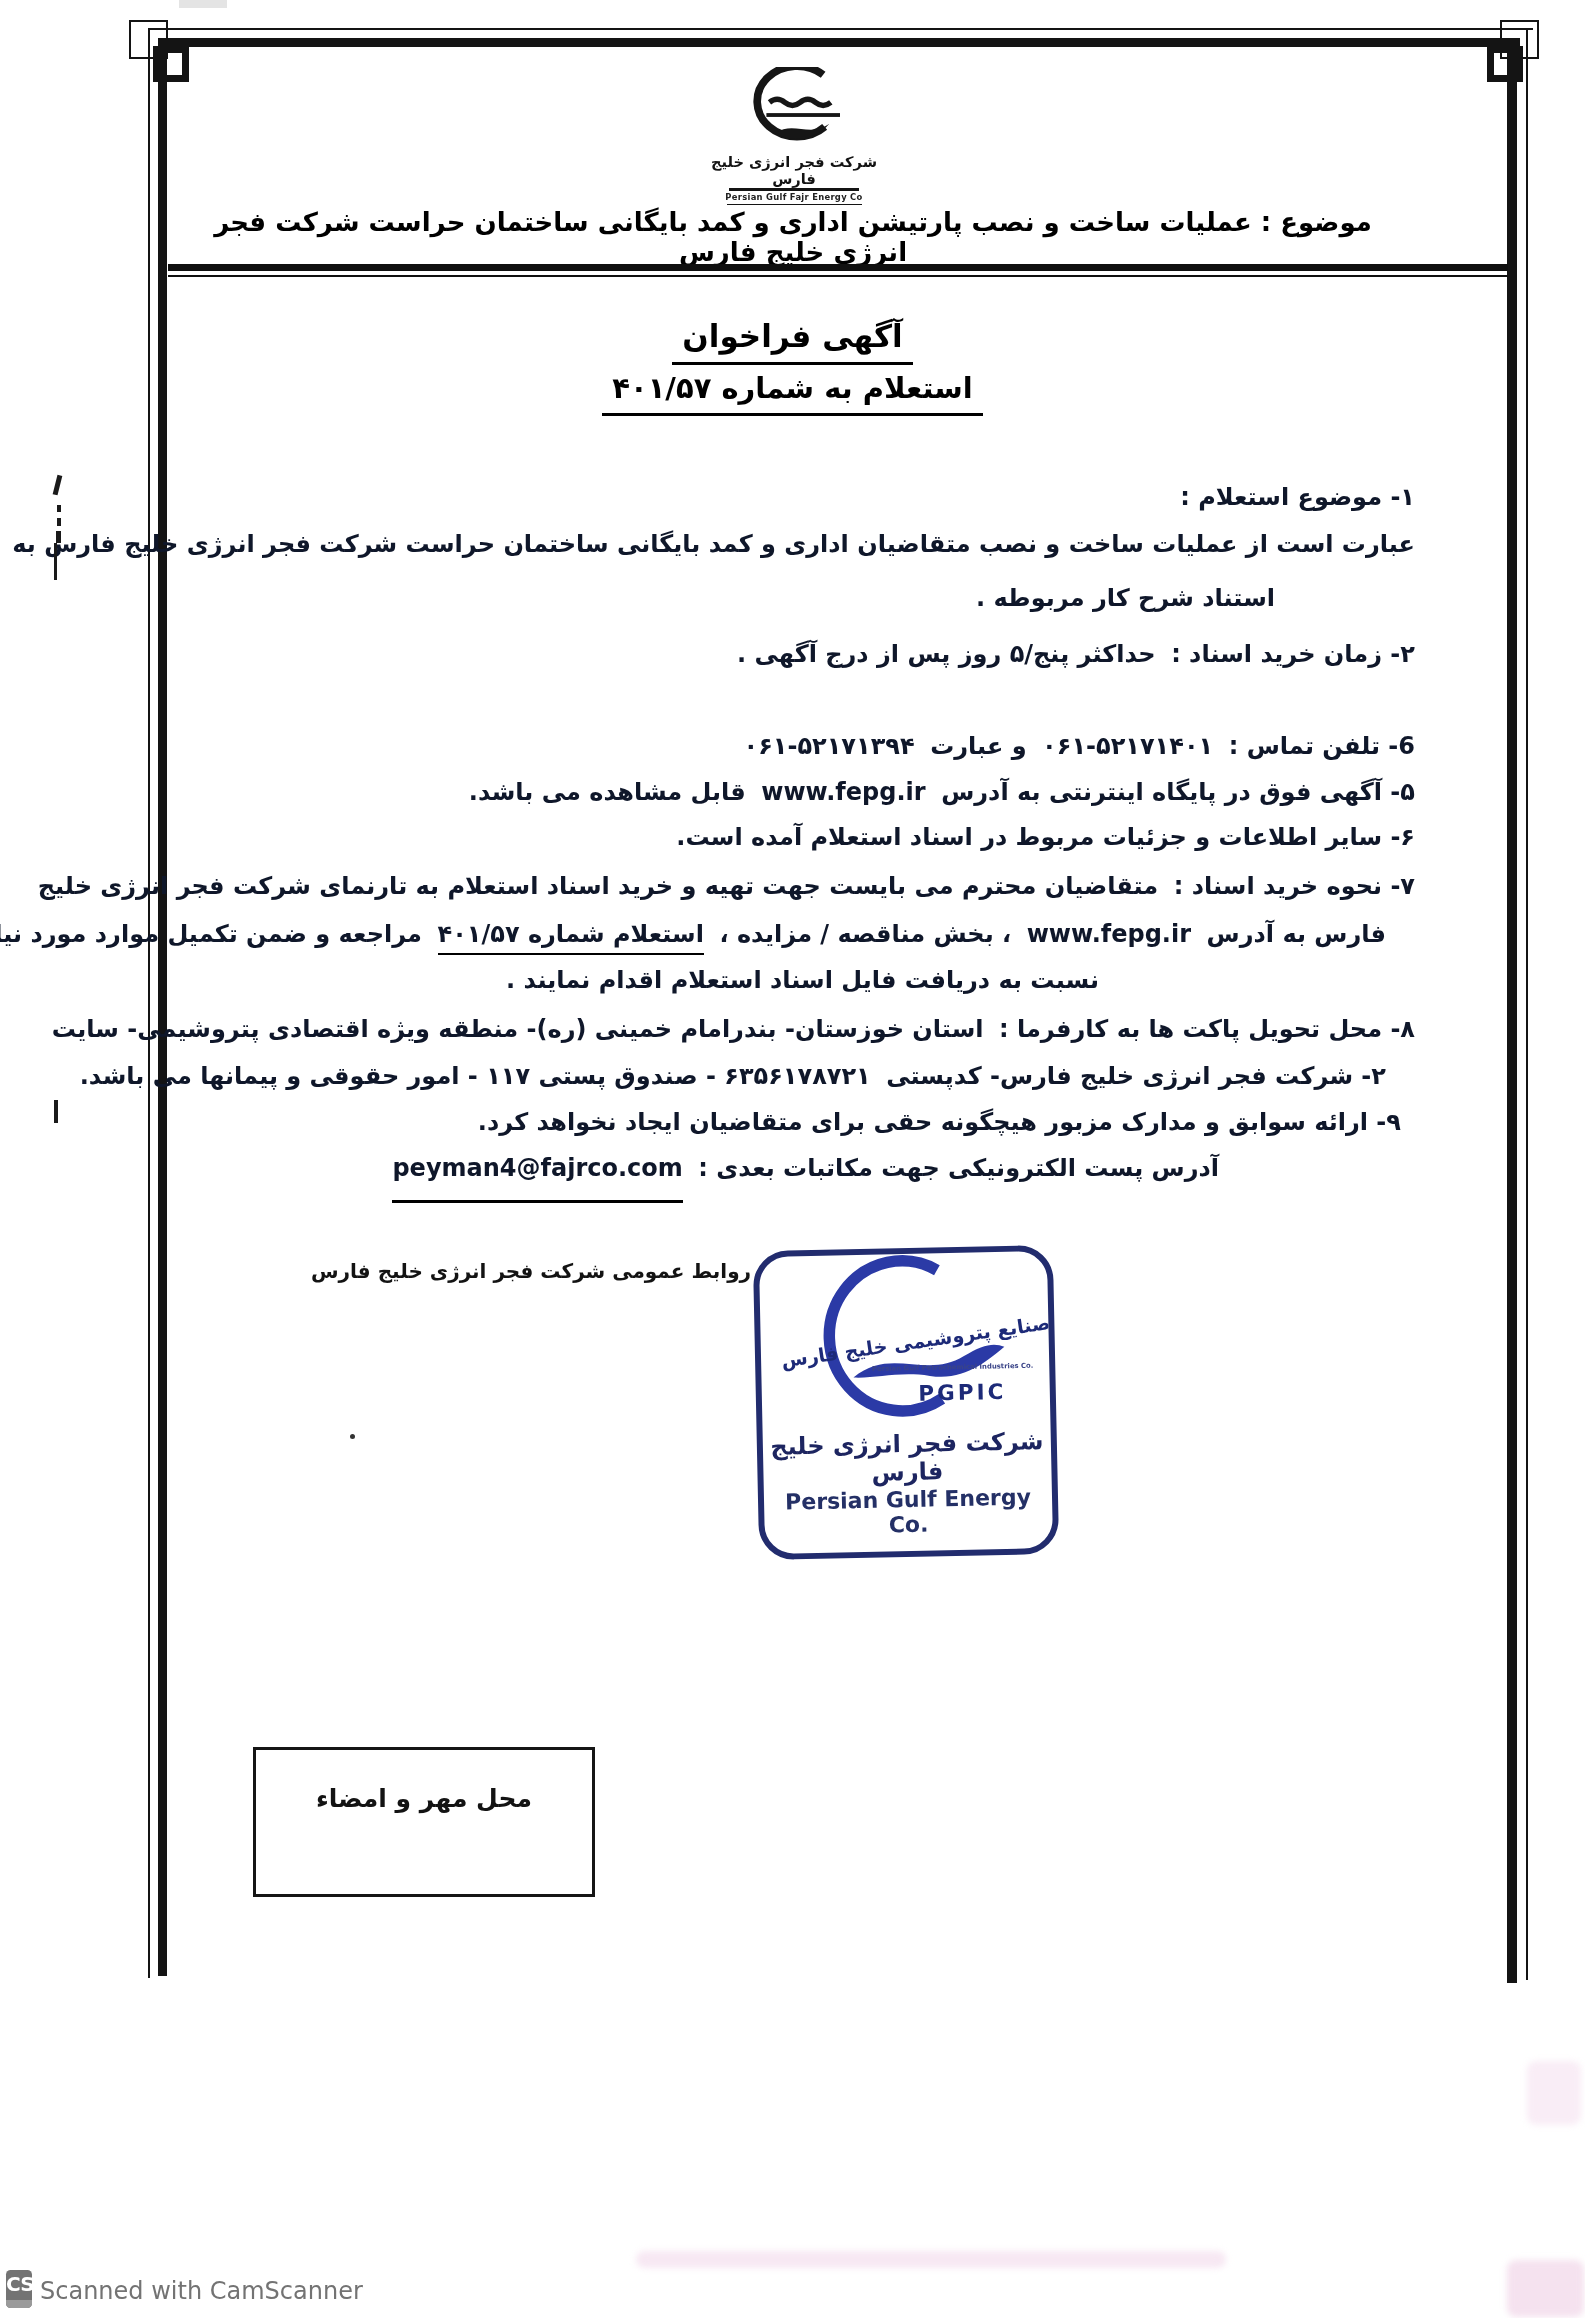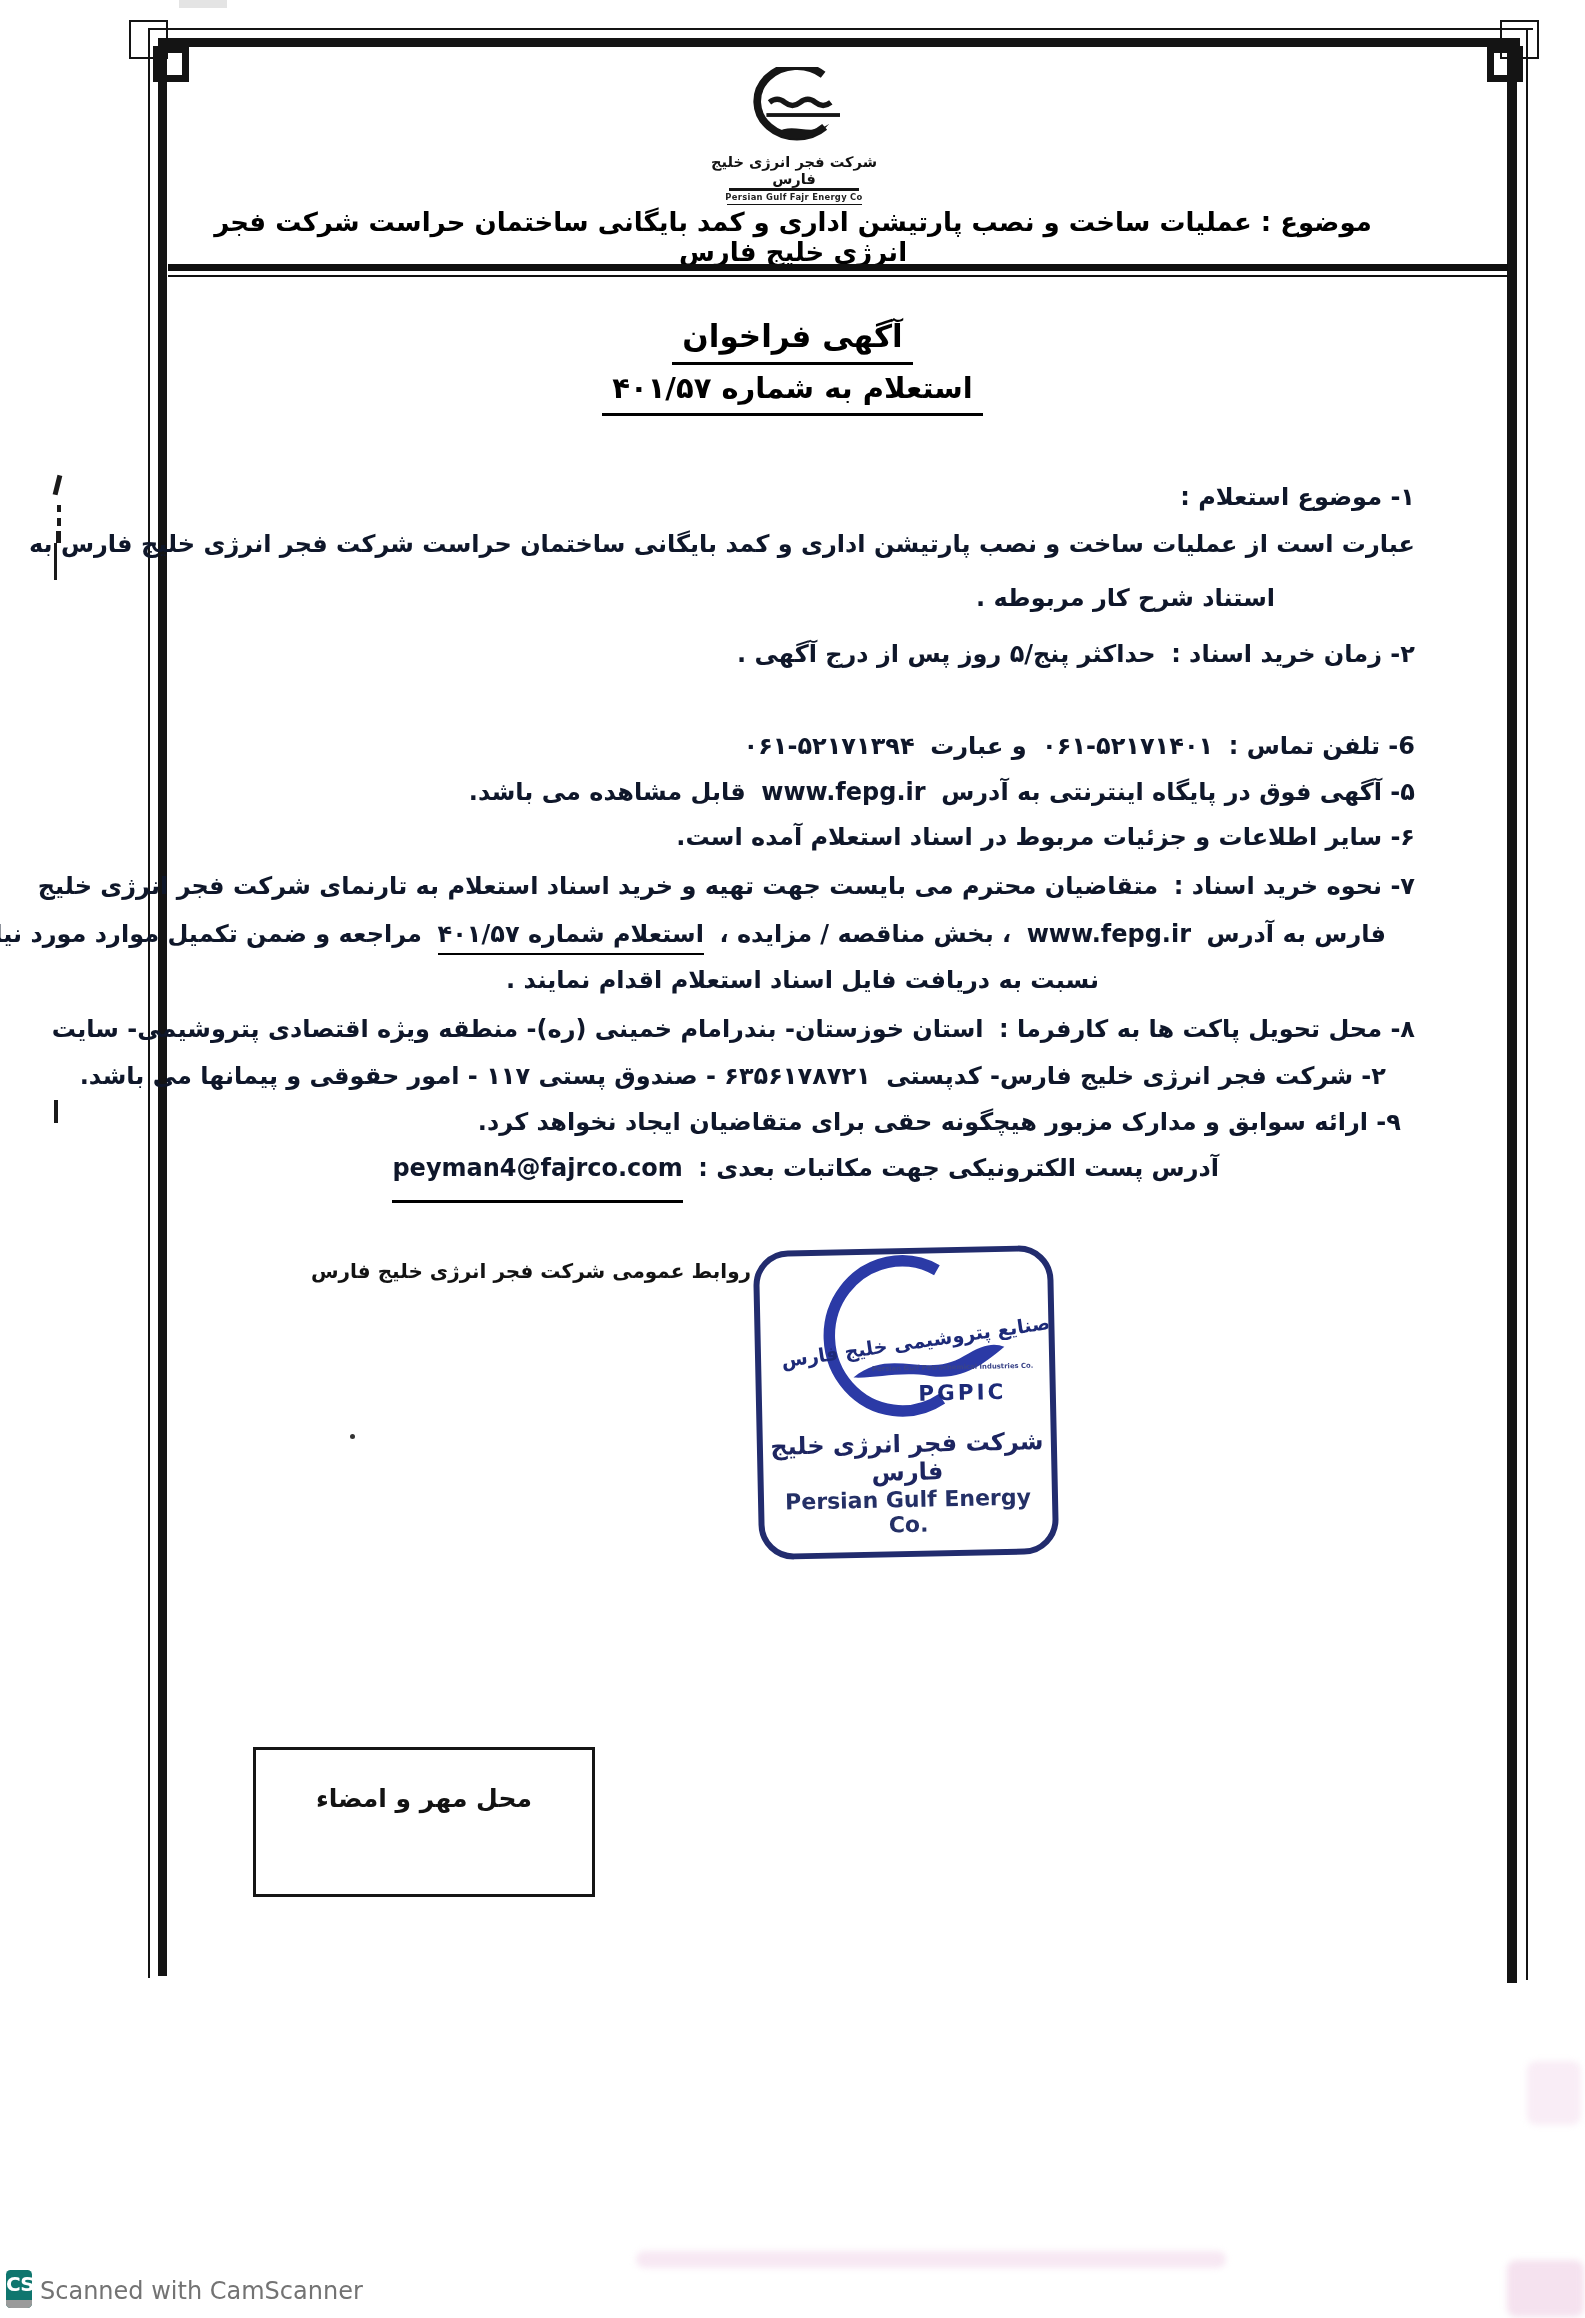--- a/index.html
+++ b/index.html
@@ -42,21 +42,21 @@
   #stamp .fa{font-size:24px;font-weight:bold;color:#1d2560;direction:rtl;margin-top:-3.1px;}
   #stamp .en{font-size:22px;font-weight:bold;color:#243066;margin-top:1.5px;}
   
   #signbox{left:253px;top:1747px;width:342px;height:150px;border:3.8px solid #151515;
            box-sizing:border-box;text-align:center;}
   #signbox .t{margin-top:34px;font-size:25px;font-weight:bold;direction:rtl;}
   
   .mark{position:absolute;background:#1a1a1a;}
   .smudge{position:absolute;filter:blur(3.1px);border-radius:9.2px;}
   
-  #cs-icon{left:6.1px;top:2270px;width:26px;height:38px;background:#0f766e;border-radius:4.6px;}
+  #cs-icon{left:6.1px;top:2270px;width:26px;height:38px;background:#737373;border-radius:4.6px;}
   #cs-icon .cs{color:#ffffff;font-size:20px;font-weight:bold;text-align:center;
                letter-spacing:-0.8px;line-height:29px;}
   #cs-icon .strip{position:absolute;bottom:0;left:0;width:100%;height:8.4px;background:#9a9a9a;
                border-radius:0 0 4.6px 4.6px;}
   #cs-text{left:40px;top:2277px;font-size:24px;color:#737373;}
 </style>
 </head>
 <body>
 
 <div>
@@ -93,21 +93,21 @@
   <span class="title-inner">آگهی فراخوان</span>
 </div>
 <div id="title2" class="abs title-wrap">
   <span class="title-inner">استعلام به شماره ۴۰۱/۵۷</span>
 </div>
 
 <div id="bodytext">
   <div class="l" style="top:482px;right:0;">
     <span class="lbl">۱- موضوع استعلام :</span>
   </div>
-  <div class="l" style="top:529px;right:0;">عبارت است از عملیات ساخت و نصب پارتیشن اداری و کمد بایگانی ساختمان حراست شرکت فجر انرژی خلیج فارس به</div>
+  <div class="l" style="top:529px;right:0;">عبارت است از عملیات ساخت و نصب متقاضیان اداری و کمد بایگانی ساختمان حراست شرکت فجر انرژی خلیج فارس به</div>
   <div class="l" style="top:583px;right:140px;">استناد شرح کار مربوطه .</div>
 
   <div class="l" style="top:639px;right:0;margin-left:32px;">
     <span class="lbl">۲- زمان خرید اسناد :</span>
     <span>حداکثر پنج/۵ روز پس از درج آگهی .</span>
   </div>
 
 
   <div class="l" style="top:731px;right:0;">
     <span class="lbl">6- تلفن تماس :</span>

